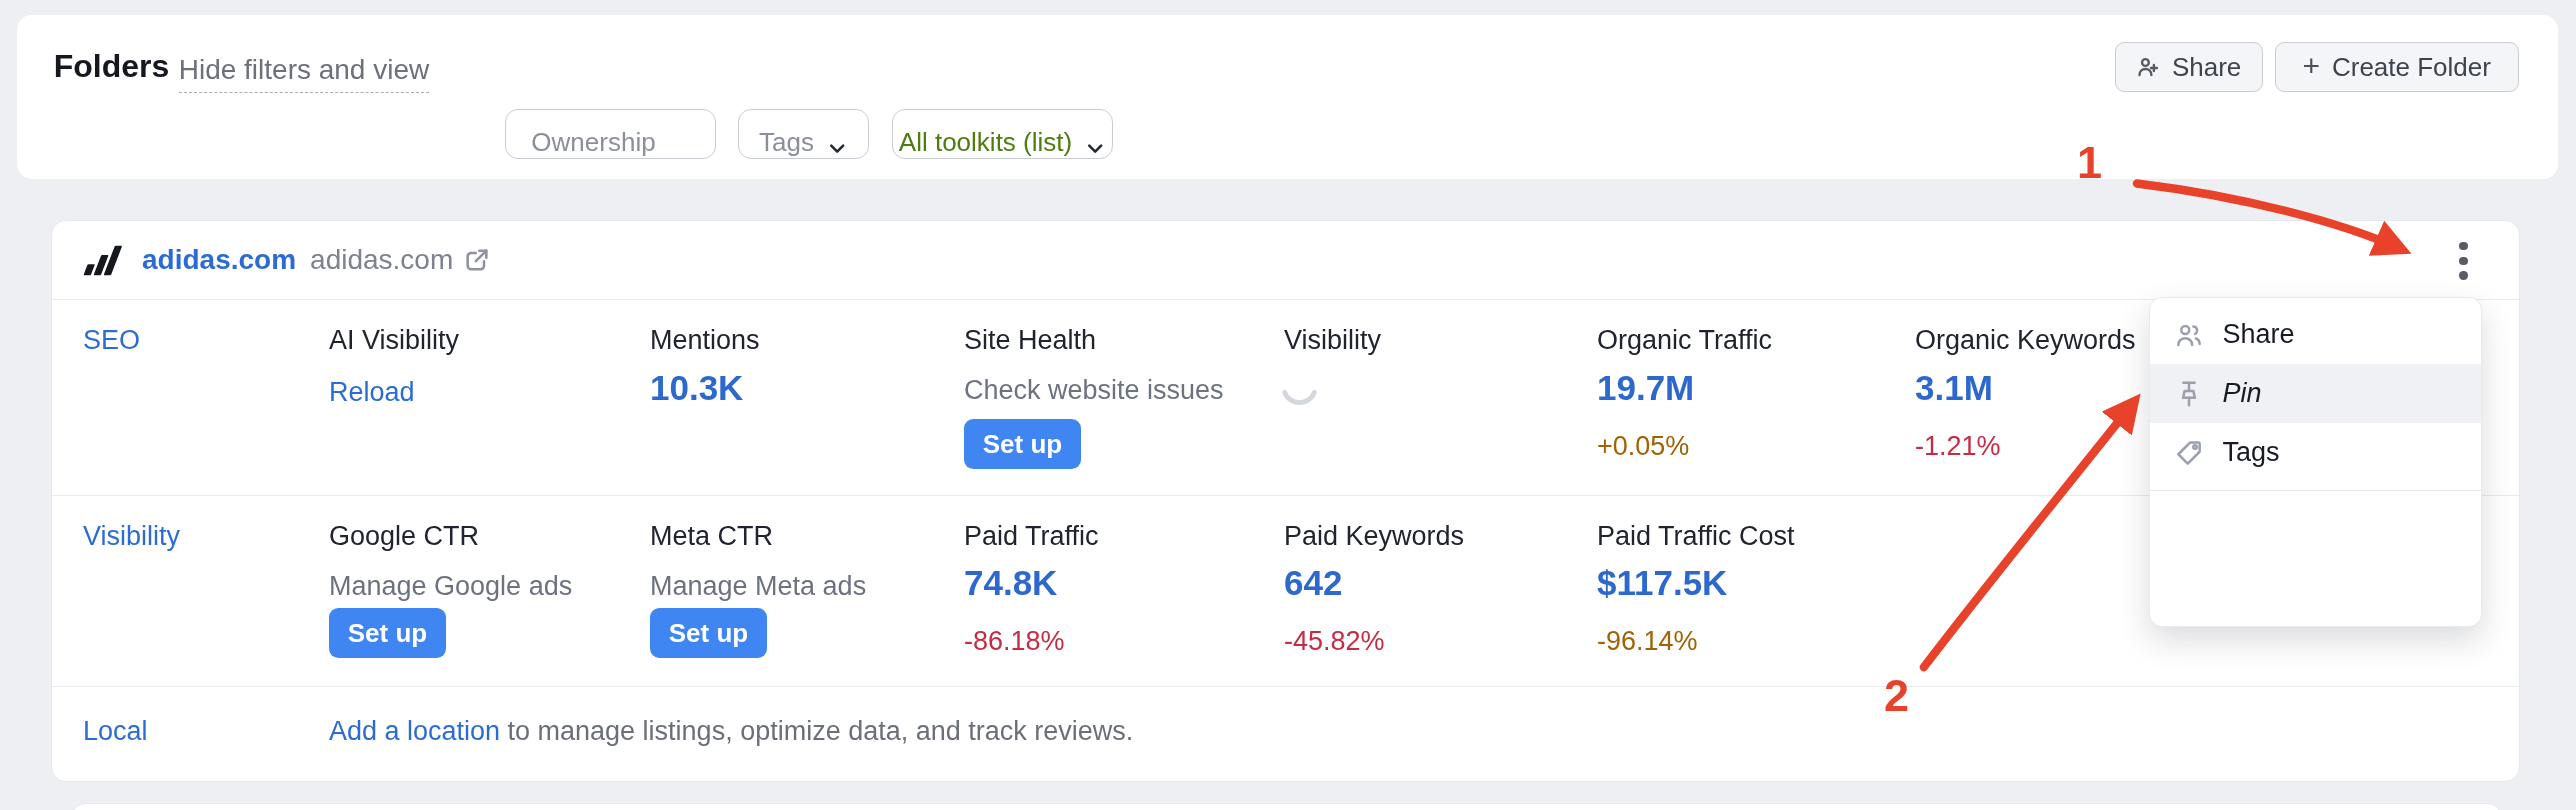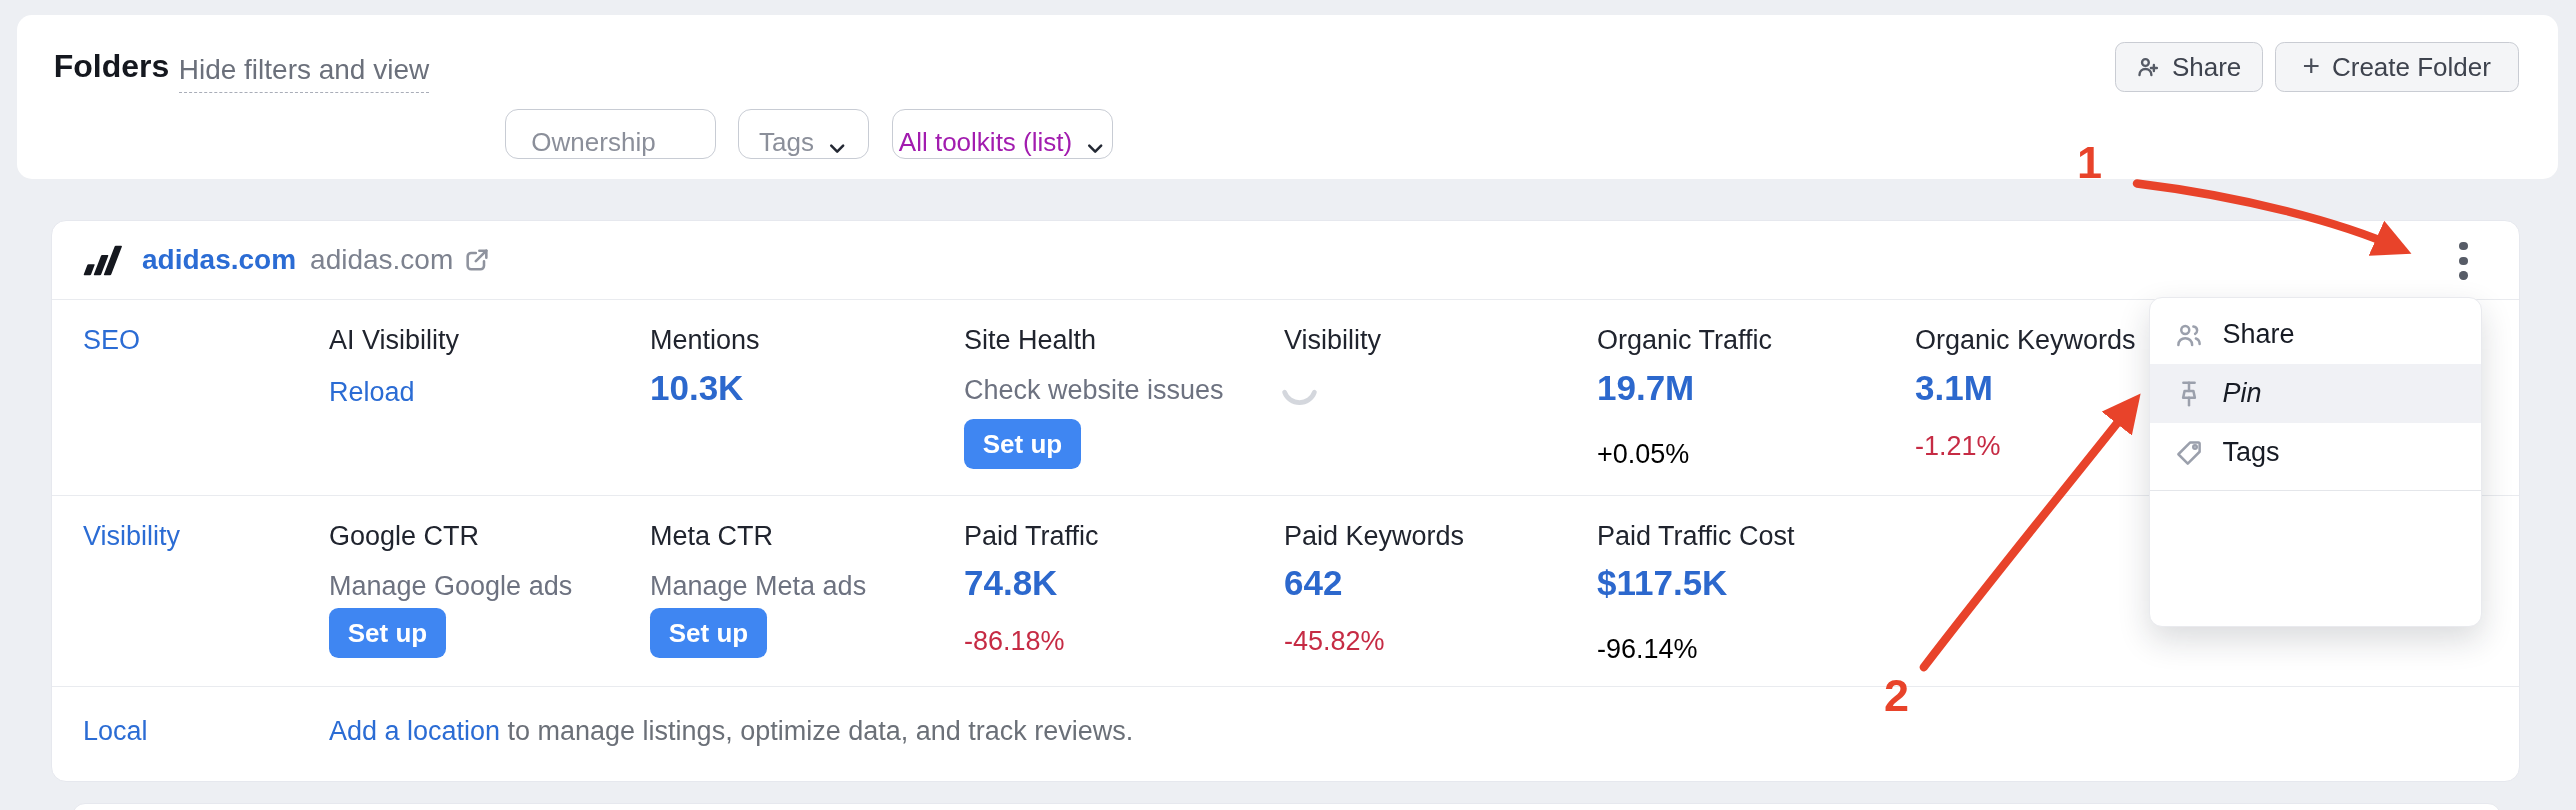--- a/index.html
+++ b/index.html
@@ -15,21 +15,21 @@
                border-bottom:1.9px dashed #a9adb8; padding-bottom:5.6px; cursor:pointer; }
   .search-box { position:absolute; left:37px; top:94px; width:434px; height:50px;
                 border:1.9px solid #c8ccd4; border-radius:13px; background:#fff;
                 display:flex; align-items:center; padding:0 15px; gap:11px; }
   .search-box input { border:none; outline:none; font-size:26px; color:#30353f; width:100%;
                       font-family:"Liberation Sans", sans-serif; background:transparent; }
   .search-box input::placeholder { color:#8e929d; }
   .pill { position:absolute; top:94px; height:50px; border:1.9px solid #c8ccd4; border-radius:13px;
           background:#fff; display:flex; align-items:flex-end; justify-content:center; gap:13px;
           font-size:26px; color:#8b8f9a; cursor:pointer; }
-  .pill.dark { color:#a21caf; }
+  .pill.dark { color:#4d7c0f; }
   .pill-ownership { left:488px; width:211px; }
   .pill-tags { left:721px; width:131px; }
   .pill-toolkits { left:875px; width:221px; }
   .hdr-btn { position:absolute; top:27px; height:50px; background:#f4f5f7; border:1.9px solid #c9ccd3;
              border-radius:9.3px; display:flex; align-items:center; justify-content:center; gap:12px;
              font-size:26px; color:#3e434e; cursor:pointer; padding:0 20.4px; }
   .btn-share { left:2098px; width:148px; }
   .btn-create { left:2258px; width:244px; }
   .plus-glyph { font-size:30px; color:#4b505b; line-height:1; margin-top:-2.8px; }
 
@@ -41,21 +41,21 @@
   .site-title { font-size:28px; font-weight:700; color:#2b6cd4; cursor:pointer; }
   .site-domain { font-size:28px; color:#7d828f; display:flex; align-items:center; gap:9.3px; cursor:pointer; }
   .kebab { position:absolute; right:37px; top:16.7px; width:37px; height:46px;
            display:flex; flex-direction:column; align-items:center; justify-content:center; gap:6.5px; cursor:pointer; }
   .kebab i { width:8.3px; height:8.3px; border-radius:50%; background:#575c67; }
   .row-line { position:absolute; left:0; right:0; height:0.9px; background:#e9ebef; }
   .sec-label { position:absolute; left:31px; font-size:27px; color:#2b6cd4; cursor:pointer; }
   .m-label { position:absolute; font-size:27px; color:#20242e; white-space:nowrap; }
   .m-value { position:absolute; font-size:35px; font-weight:700; color:#2c68cd; white-space:nowrap; }
   .m-delta { position:absolute; font-size:27px; white-space:nowrap; }
-  .delta-good { color:#000000;margin-top:8px; }
+  .delta-good { color:#a16207; }
   .delta-bad { color:#c62b44; }
   .m-hint { position:absolute; font-size:27px; color:#6d7280; white-space:nowrap; }
   .m-link { position:absolute; font-size:27px; color:#2b6cd4; cursor:pointer; white-space:nowrap; }
   .setup-btn { position:absolute; width:117px; height:50px; background:#3f86f2; border:none;
                border-radius:9.3px; color:#fff; font-size:26px; font-weight:700;
                font-family:"Liberation Sans", sans-serif; cursor:pointer; }
   .local-sentence { position:absolute; left:277px; top:495px; font-size:27px; color:#6b7078; white-space:nowrap; }
   .local-sentence .lnk { color:#2b6cd4; cursor:pointer; margin-right:7.4px; }
 
   

